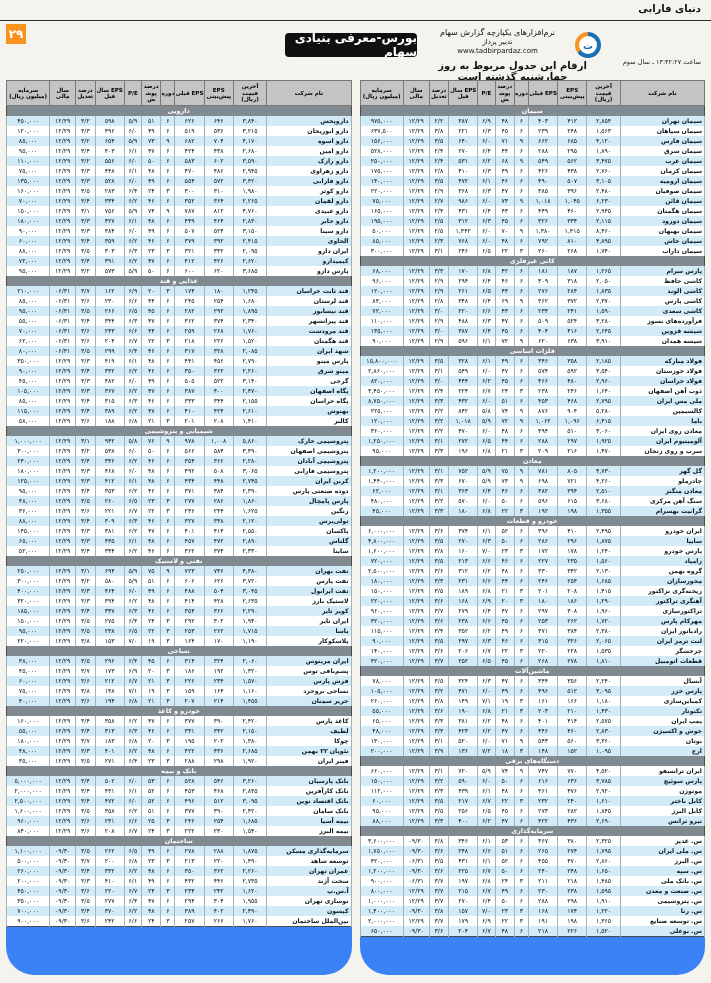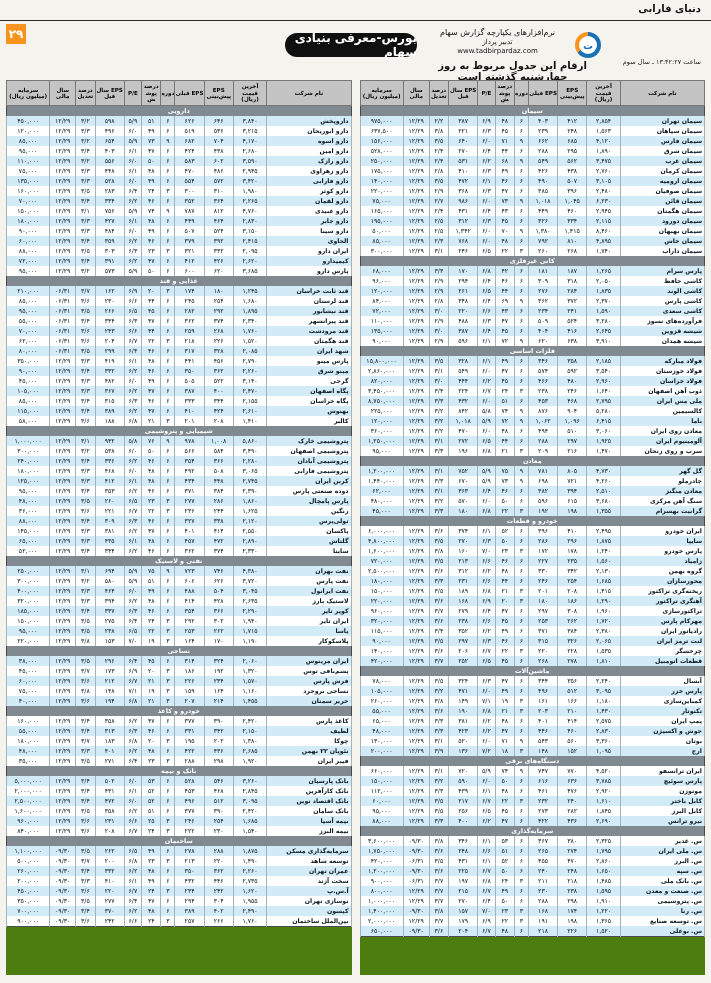--- a/index.html
+++ b/index.html
@@ -12,21 +12,21 @@
   .header{position:relative;height:78px;}
   .topline{position:absolute;top:20px;left:0;right:0;border-top:1.5px solid #2a2a2a;}
   .masthead-right{position:absolute;top:3px;right:10px;font-size:10px;font-weight:bold;color:#111;}
   .pagenum-box{
     position:absolute;top:24px;left:6px;width:20px;height:20px;
     background:#f7941d;color:#fff;font-weight:bold;font-size:12px;
     display:flex;align-items:center;justify-content:center;text-align:right;
   }
   .title-box{
     position:absolute;top:33px;left:285px;width:132px;height:24px;
-    background:#101010;color:#fff;border-radius:12px;
+    background:#101010;color:#fff;border-radius:4px;
     display:flex;align-items:center;justify-content:center;
     font-size:12px;font-weight:bold;letter-spacing:-0.2px;
   }
   .software{
     position:absolute;top:28px;left:425px;width:145px;text-align:center;
     line-height:1.25;color:#111;
   }
   .software .l1{font-size:8px;font-weight:normal;}
   .software .l2{font-size:7px;font-weight:normal;}
   .software .url{font-size:7px;}
@@ -44,21 +44,21 @@
     position:absolute;top:60px;left:420px;width:185px;text-align:center;
     font-size:10px;font-weight:bold;color:#111;
   }
   .status{
     position:absolute;top:58px;right:10px;font-size:6.5px;color:#222;
   }
   .tables{
     position:absolute;top:80px;right:6px;left:6px;bottom:8px;
     display:flex;gap:8px;
   }
-  .tcol{flex:1;min-width:0;background:#4d7c0f;}
+  .tcol{flex:1;min-width:0;background:#3b82f6;border-radius:28px;}
   table.tbl{
     width:100%;border-collapse:collapse;table-layout:fixed;
     border:1px solid #4a4a4a;background:#fff;
   }
   table.tbl th{
     background:#c4c4c4;border:0.5px solid #777;
     font-size:5.6px;font-weight:bold;color:#000;
     padding:1px 0;height:22px;line-height:1.15;
     overflow:hidden;word-break:break-word;
   }

